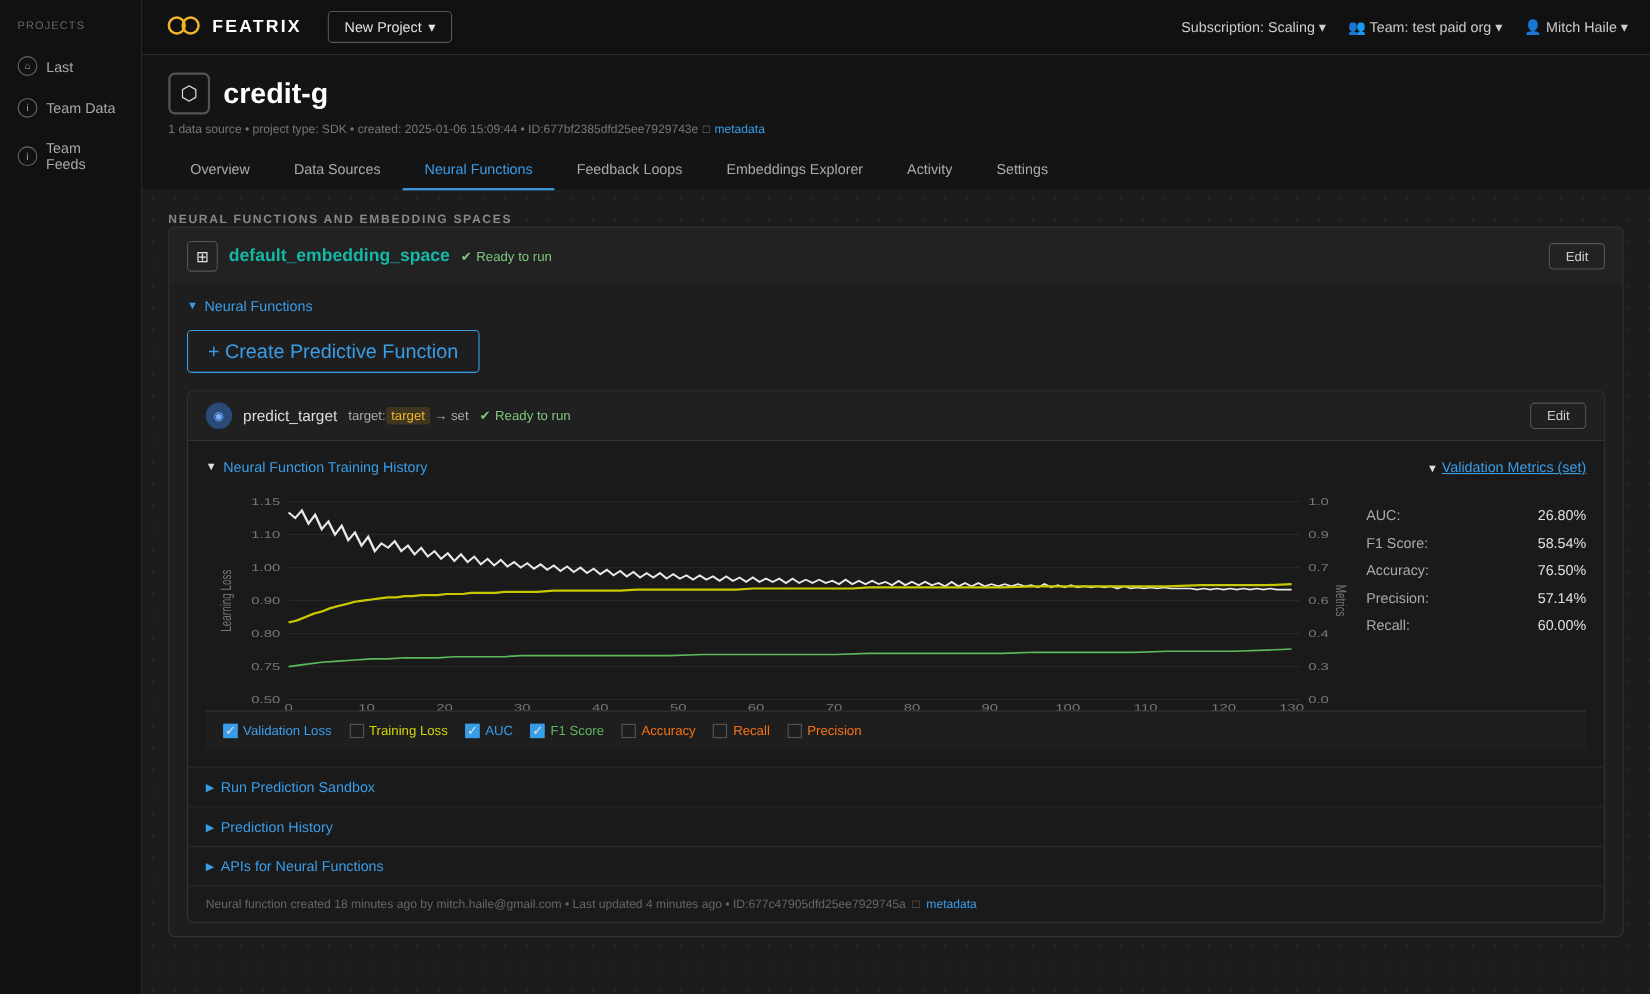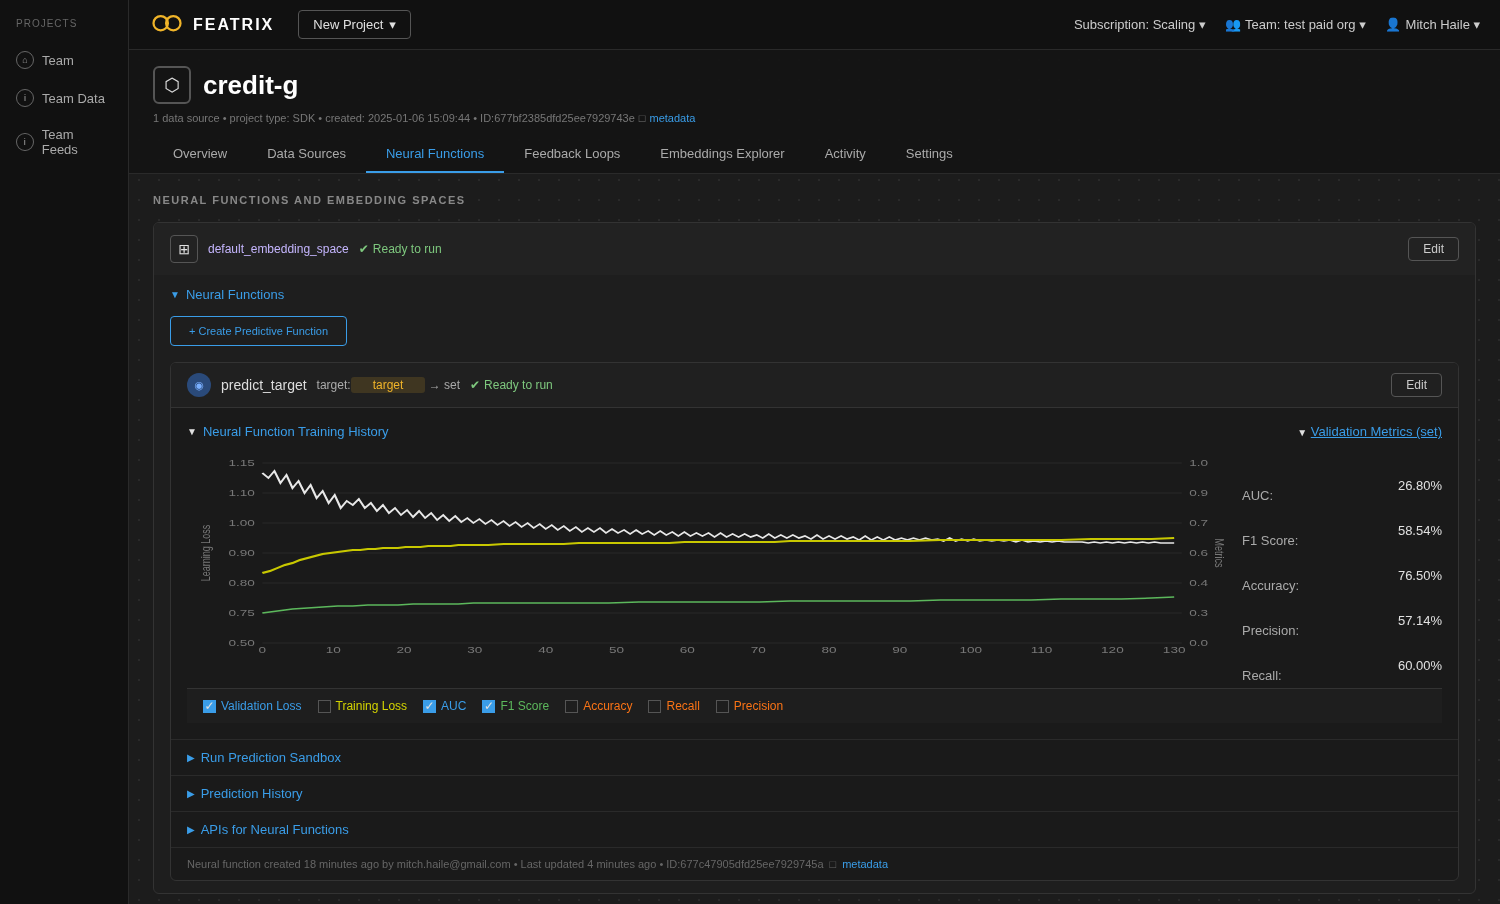--- a/index.html
+++ b/index.html
@@ -137,21 +137,21 @@
       font-size: 13px;
       border-bottom: 2px solid transparent;
     }
     .tab.active { color: #3a9de8; border-bottom-color: #3a9de8; }
 
     
     .page-content {
       padding: 20px 24px;
     }
     .section-title {
-      font-size: 11px; letter-spacing: 1.5px; color: #888; margin-bottom: 16px; font-weight: 600;
+      font-size: 11px; letter-spacing: 1.5px; color: #888; font-weight: 600;
     }
 
     
     .embedding-card {
       background: #1e1e1e;
       border: 1px solid #333;
       border-radius: 6px;
       margin-bottom: 12px;
       overflow: hidden;
     }
@@ -164,21 +164,21 @@
       display: flex; align-items: center; gap: 10px;
     }
     .embedding-icon {
       width: 28px; height: 28px;
       border: 1px solid #555;
       border-radius: 4px;
       display: flex; align-items: center; justify-content: center;
       font-size: 14px;
     }
     .embedding-name {
-      font-size: 12px; color: #c4b5fd; font-weight: 400;
+      font-size: 16px; color: #14b8a6; font-weight: 700;
     }
     .ready-badge {
       color: #7ec87e; font-size: 12px; display: flex; align-items: center; gap: 4px;
     }
     .edit-btn {
       background: transparent;
       border: 1px solid #555;
       color: #ccc;
       padding: 4px 14px;
       border-radius: 4px;
@@ -198,21 +198,21 @@
     .triangle-right { font-size: 10px; }
 
     
     .create-btn {
       background: transparent;
       border: 1px solid #3a9de8;
       color: #3a9de8;
       padding: 8px 18px;
       border-radius: 4px;
       cursor: pointer;
-      font-size: 11px;
+      font-size: 18px;
       margin-bottom: 16px;
     }
 
     
     .predict-card {
       background: #1a1a1a;
       border: 1px solid #333;
       border-radius: 6px;
       overflow: hidden;
     }
@@ -234,21 +234,21 @@
     }
     .predict-name {
       font-size: 14px; color: #ddd; font-weight: 500;
     }
     .target-badge {
       font-size: 12px; color: #aaa;
     }
     .target-badge .target-word {
       color: #f0b429;
       background: rgba(240, 180, 41, 0.15);
-      padding: 1px 22px; border-radius: 3px;
+      padding: 1px 5px; border-radius: 3px;
     }
 
     
     .training-section {
       padding: 16px;
     }
     .training-header {
       display: flex; align-items: center; justify-content: space-between;
       margin-bottom: 14px;
     }
@@ -271,21 +271,21 @@
     }
     .metrics-panel {
       width: 200px; flex-shrink: 0;
       padding-top: 10px;
     }
     .metric-row {
       display: flex; justify-content: space-between; align-items: center;
       padding: 5px 0;
       font-size: 13px;
     }
-    .metric-label { color: #aaa; margin-top: 20px; }
+    .metric-label { color: #aaa; }
     .metric-value { color: #e0e0e0; font-weight: 500; }
 
     
     .chart-legend {
       display: flex; flex-wrap: wrap; gap: 16px;
       padding: 10px 16px;
       background: #1e1e1e;
       border-top: 1px solid #333;
       align-items: center;
       font-size: 12px;
@@ -329,21 +329,21 @@
   </style>
 </head>
 <body>
 
 <div class="sidebar">
   <div class="sidebar-projects-label">
     <span>PROJECTS</span>
   </div>
   <div class="sidebar-item">
     <div class="icon-circle">⌂</div>
-    <span>Team</span>
+    <span>Last</span>
   </div>
   <div class="sidebar-item">
     <div class="icon-circle">i</div>
     <span>Team Data</span>
   </div>
   <div class="sidebar-item">
     <div class="icon-circle">i</div>
     <span>Team Feeds</span>
   </div>
 </div>

